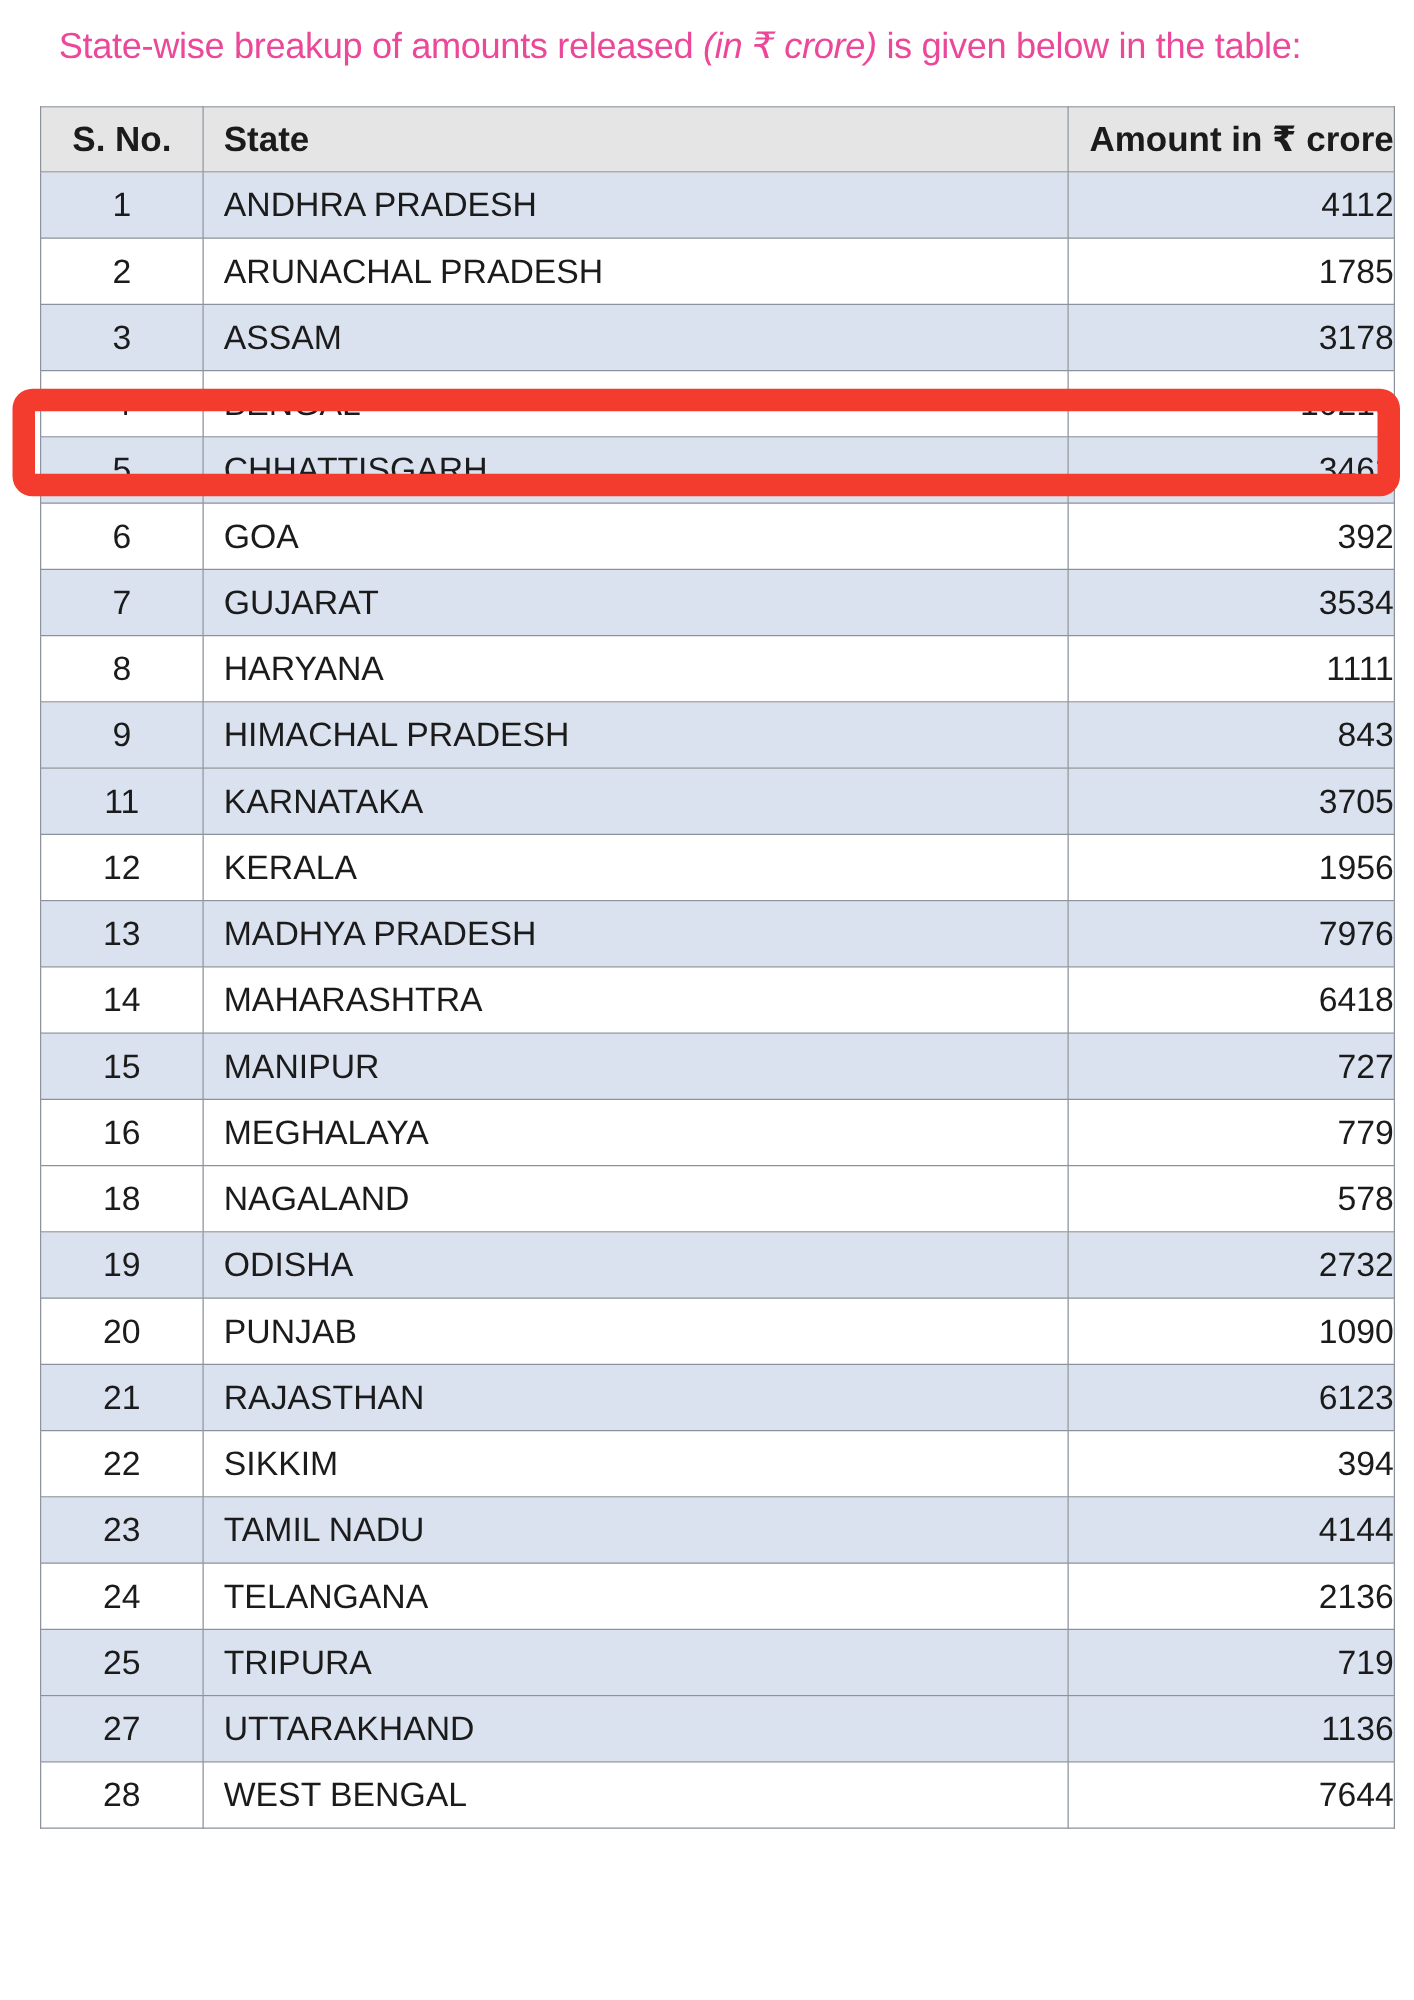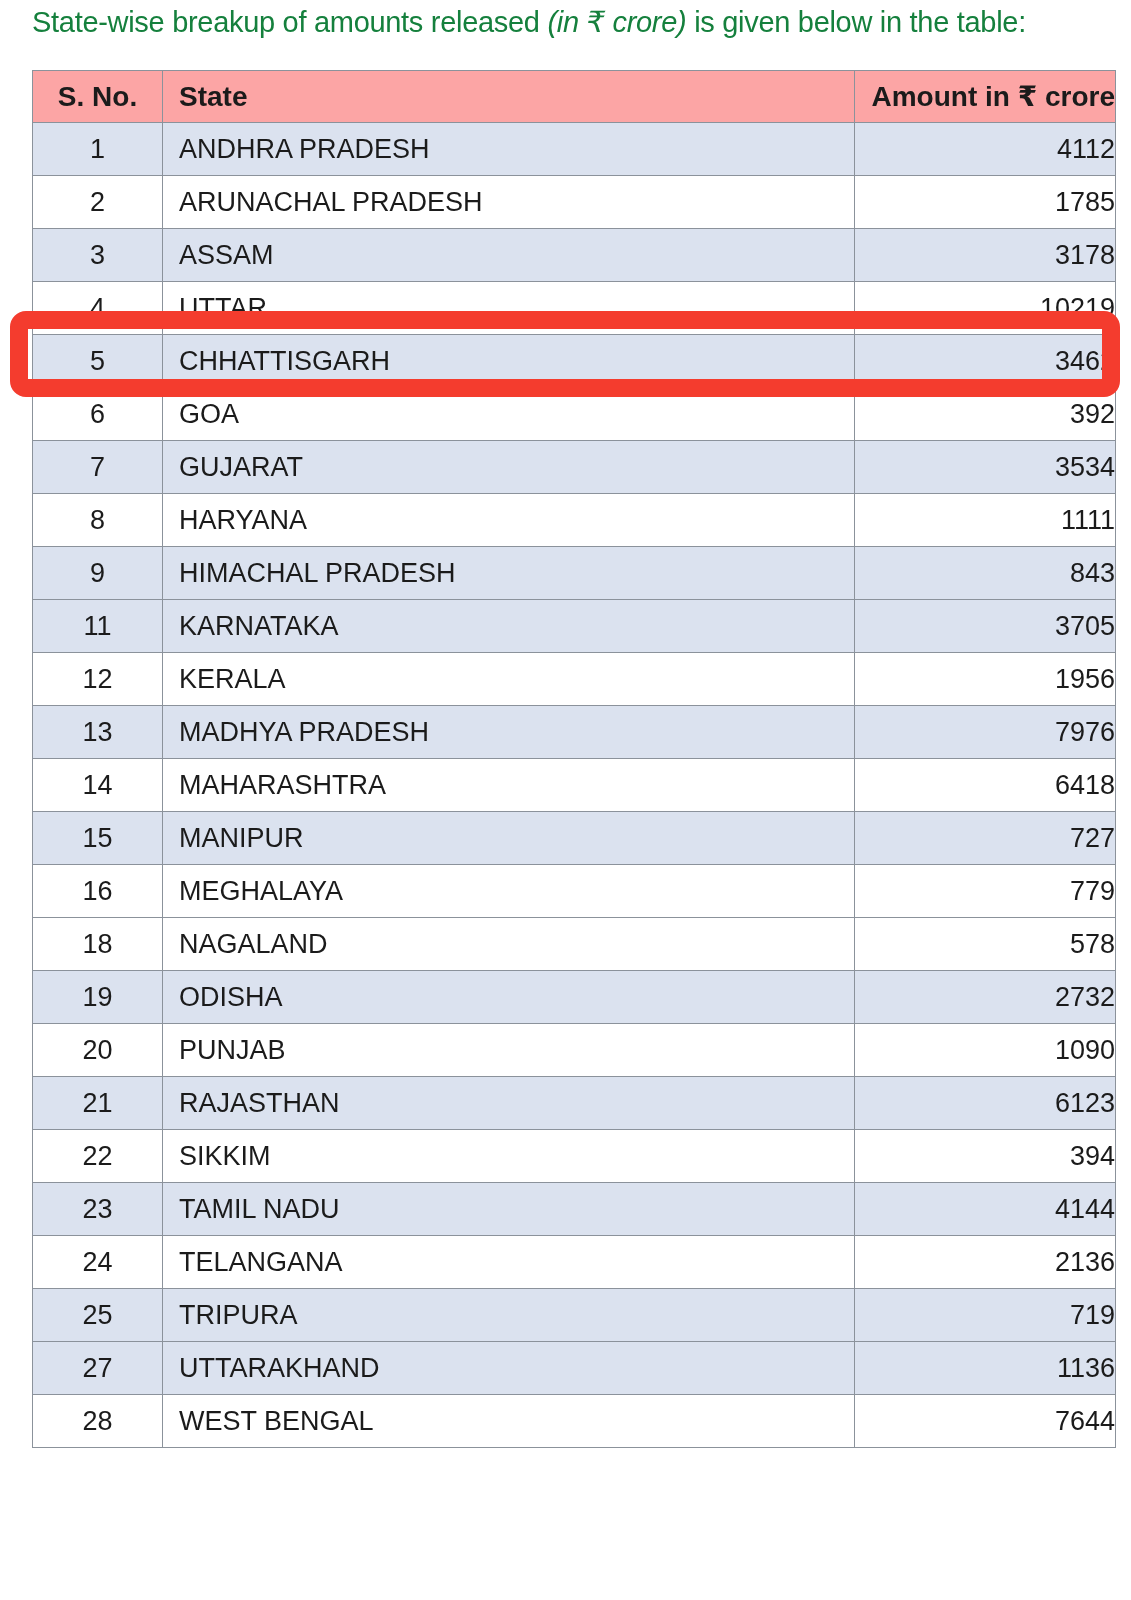--- a/index.html
+++ b/index.html
@@ -9,25 +9,25 @@
     font-family: "Liberation Sans", "DejaVu Sans", sans-serif;
   }
   .page {
     position: relative;
     width: 1131px;
     height: 1600px;
     background: #ffffff;
     overflow: hidden;
   }
   .title {
-    margin: 0;
+    margin: 15px;
     padding: 4px 0 0 32px;
     font-size: 29px;
     line-height: 36px;
-    color: #15803d;
+    color: #ec4899;
     letter-spacing: -0.3px;
     white-space: nowrap;
   }
   .title em { font-style: italic; }
   table.data-table {
     border-collapse: collapse;
     margin: 30px 0 0 32px;
     width: 1060px;
     table-layout: fixed;
   }
@@ -35,21 +35,21 @@
   table.data-table td {
     border: 1px solid #8b929b;
     color: #1b1b1b;
     overflow: hidden;
     white-space: nowrap;
   }
   table.data-table th {
     height: 49px;
     font-size: 28px;
     font-weight: bold;
-    background: #fca5a5;
+    background: #e5e5e5;
   }
   table.data-table td {
     height: 50px;
     font-size: 27px;
     font-weight: 400;
   }
   .col-sno   { width: 127px; text-align: center; }
   .col-state { width: 674px; text-align: left; padding-left: 16px; }
   .col-amount{ width: 259px; text-align: right; padding-right: 0; }
   tr.band td { background: #dbe2ef; }
@@ -93,21 +93,21 @@
       <td class="col-state">ARUNACHAL PRADESH</td>
       <td class="col-amount">1785</td>
     </tr>
         <tr class="band">
       <td class="col-sno">3</td>
       <td class="col-state">ASSAM</td>
       <td class="col-amount">3178</td>
     </tr>
         <tr>
       <td class="col-sno">4</td>
-      <td class="col-state">UTTAR</td>
+      <td class="col-state">BENGAL</td>
       <td class="col-amount">10219</td>
     </tr>
         <tr class="band">
       <td class="col-sno">5</td>
       <td class="col-state">CHHATTISGARH</td>
       <td class="col-amount">3462</td>
     </tr>
         <tr>
       <td class="col-sno">6</td>
       <td class="col-state">GOA</td>

